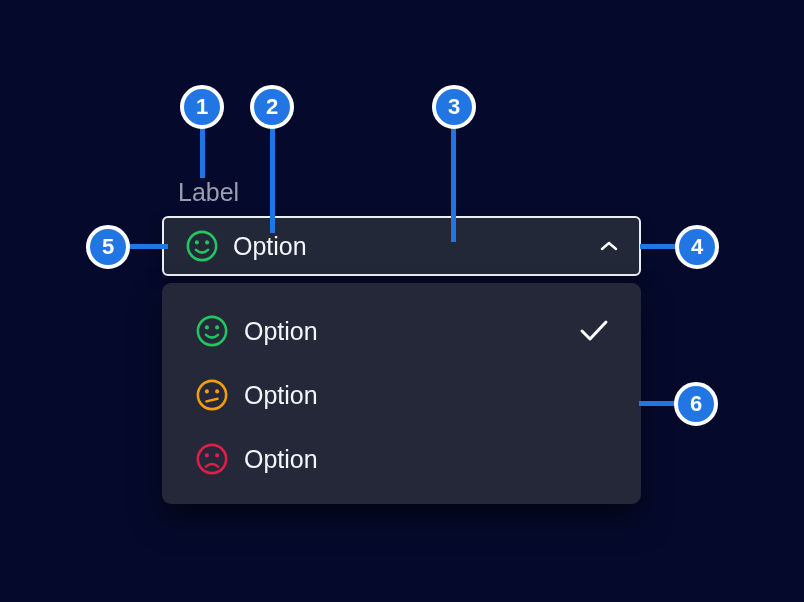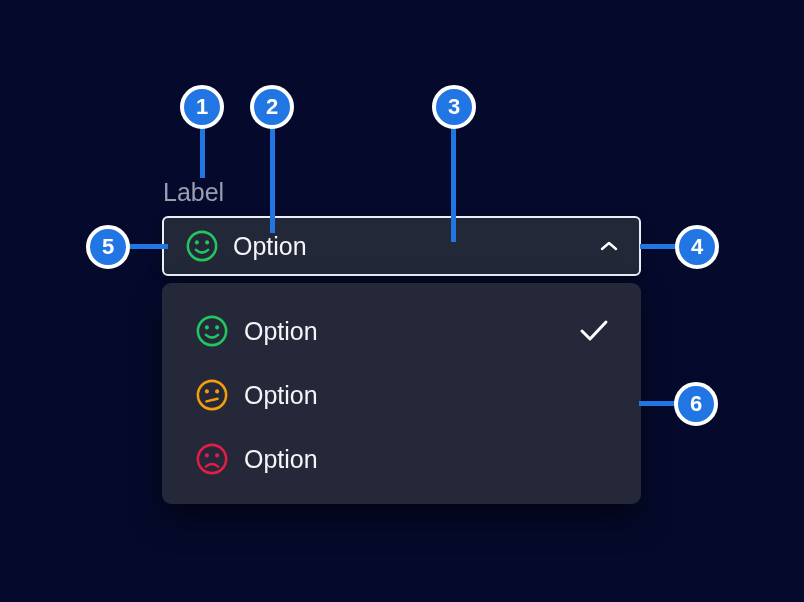--- a/index.html
+++ b/index.html
@@ -9,21 +9,21 @@
   }
   .stage{
     position:relative;
     width:804px;height:602px;
     background:#050a2c;
     overflow:hidden;
   }
 
   
   .field-label{
-    position:absolute;left:163px;top:178px;
+    position:absolute;left:178px;top:178px;
     font-size:25px;line-height:28px;
     color:#9a9eae;
   }
 
   
   .select-trigger{
     position:absolute;left:162px;top:216px;
     width:479px;height:60px;
     box-sizing:border-box;
     background:#232838;

